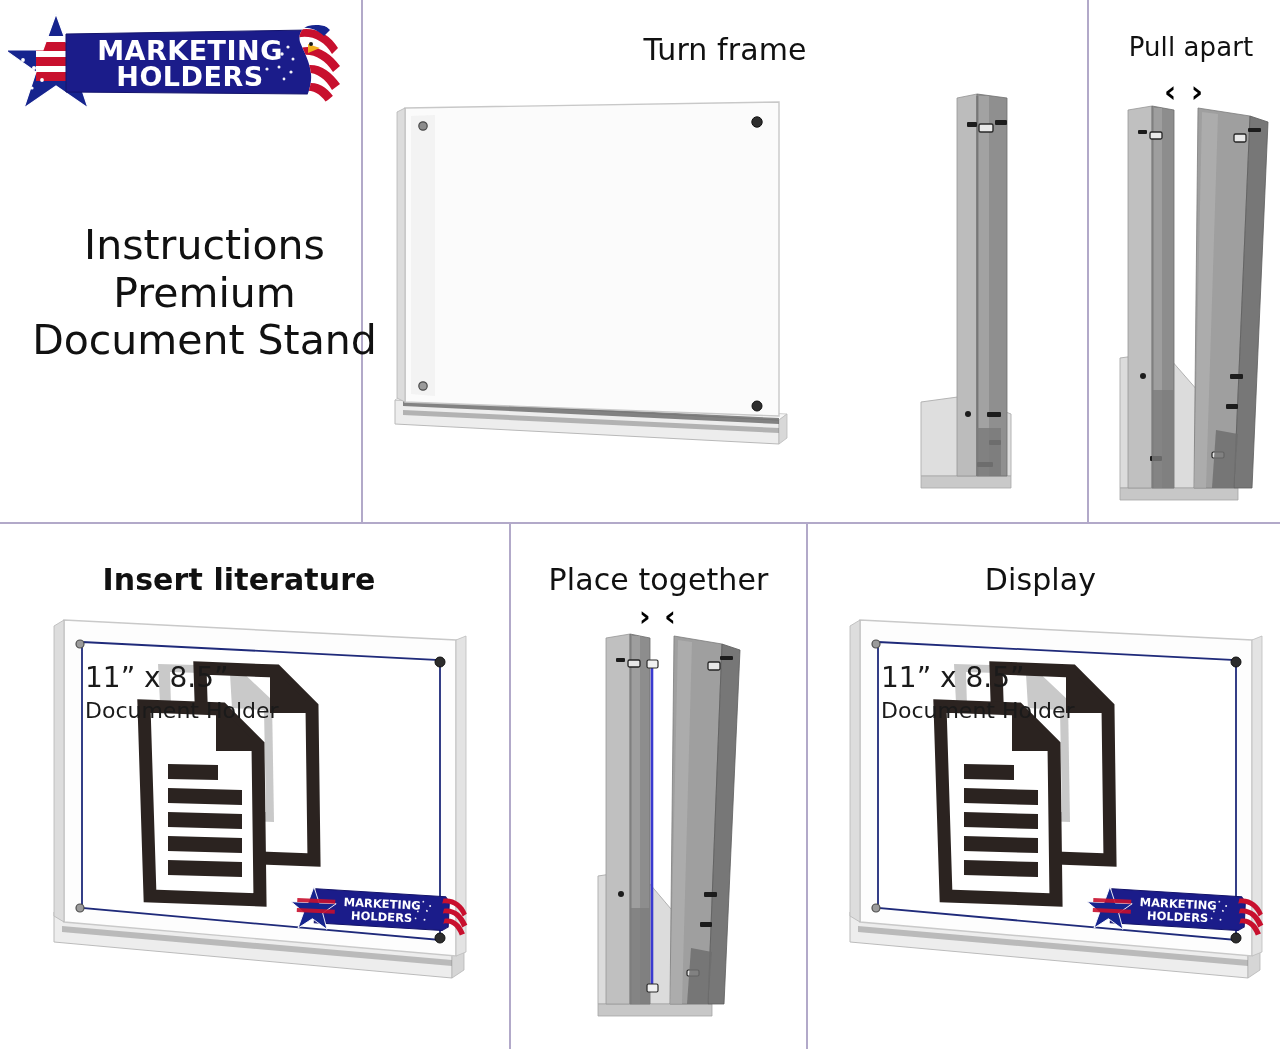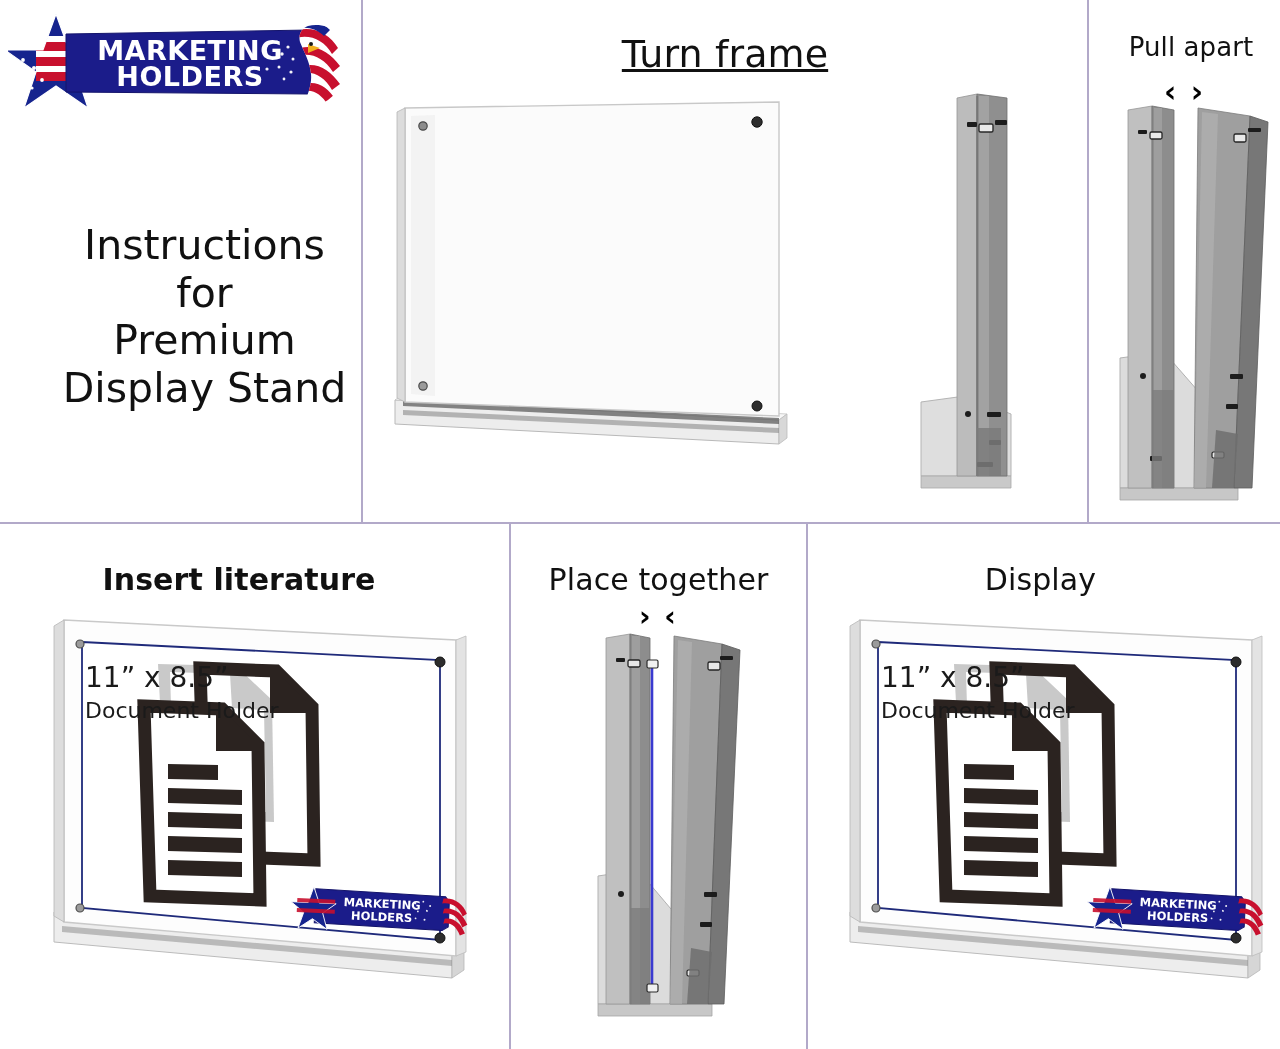--- a/index.html
+++ b/index.html
@@ -143,26 +143,25 @@
         </g>
 
         <text x="182" y="52" text-anchor="middle" font-family="'DejaVu Sans','Liberation Sans',sans-serif" font-size="27" font-weight="700" fill="#ffffff" letter-spacing="0.5">MARKETING</text>
         <text x="182" y="78" text-anchor="middle" font-family="'DejaVu Sans','Liberation Sans',sans-serif" font-size="27" font-weight="700" fill="#ffffff" letter-spacing="0.5">HOLDERS</text>
       </svg>
     </div>
   </div>
 
   <div class="title-block" style="left:0;top:222px;width:361px;font-size:41px;">
     <span class="title-line">Instructions</span>
-    <span class="title-line">for</span>
     <span class="title-line">Premium</span>
-    <span class="title-line">Display Stand</span>
-  </div>
-
-  <div class="caption" style="left:363px;top:32px;width:724px;font-size:38px;text-decoration:underline;">Turn frame</div>
+    <span class="title-line">Document Stand</span>
+  </div>
+
+  <div class="caption" style="left:363px;top:32px;width:724px;font-size:30px;">Turn frame</div>
 
   <div class="art" style="left:375px;top:100px;width:430px;height:360px;">
     <svg viewBox="0 0 430 360" preserveAspectRatio="none">
 
       <polygon points="20,300 404,320 404,344 20,324" fill="#ededed" stroke="#b9b9b9" stroke-width="1"></polygon>
       <polygon points="20,300 28,294 412,314 404,320" fill="#f7f7f7" stroke="#c4c4c4" stroke-width="0.8"></polygon>
       <polygon points="404,320 412,314 412,338 404,344" fill="#d8d8d8" stroke="#bbb" stroke-width="0.8"></polygon>
 
       <polygon points="28,300 404,318 404,324 28,306" fill="#5e5e5e" opacity="0.75"></polygon>
       <polygon points="28,310 404,328 404,333 28,315" fill="#8a8a8a" opacity="0.6"></polygon>

